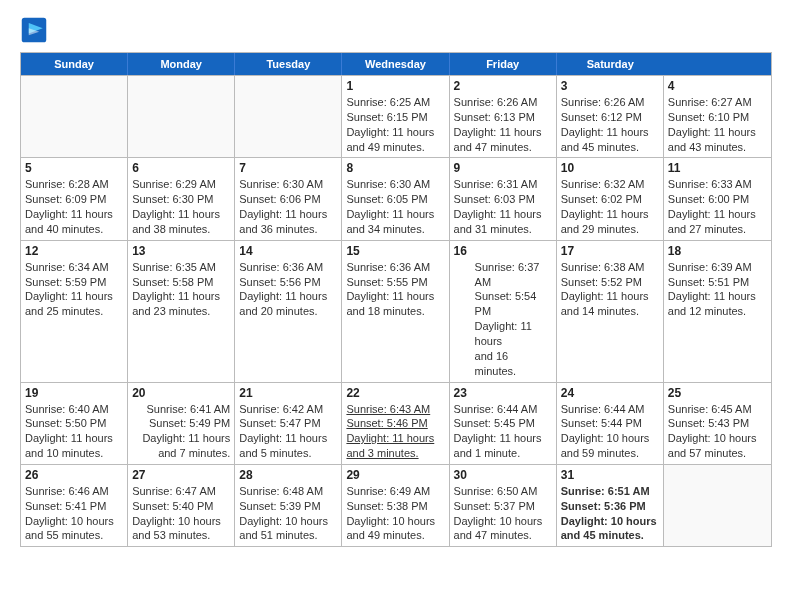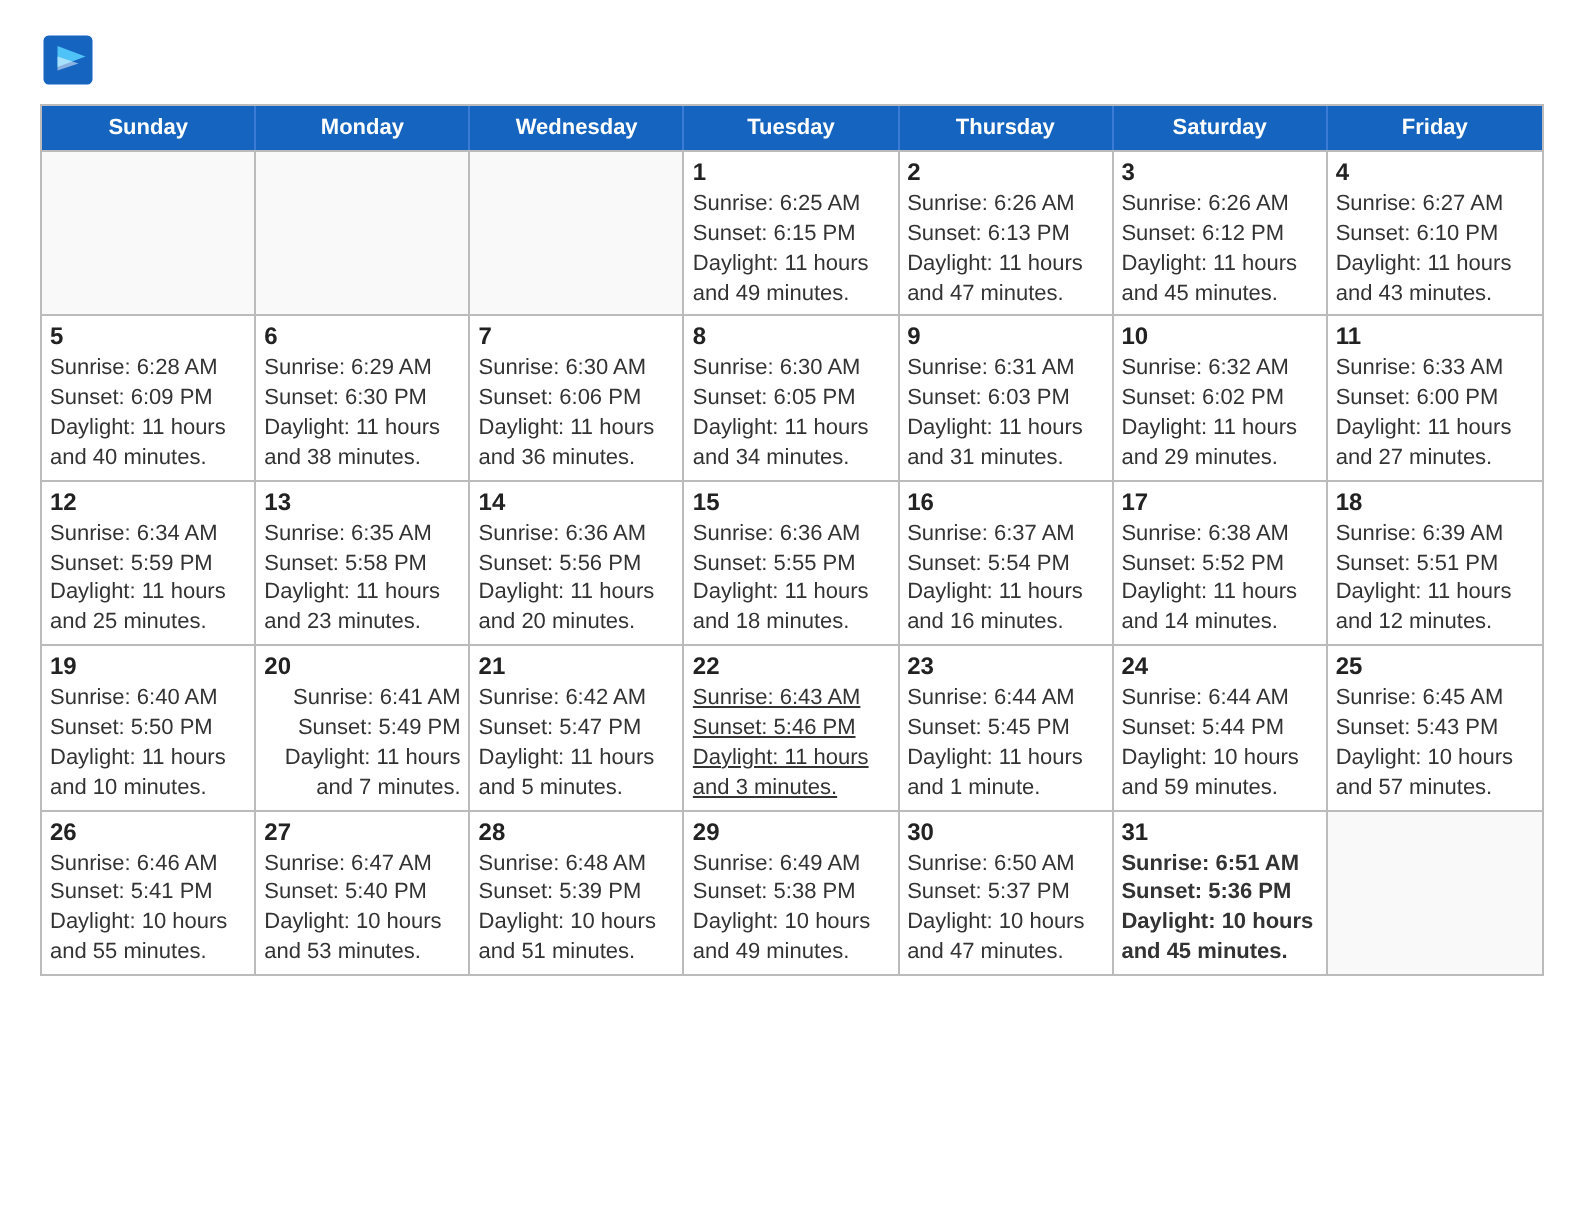--- a/index.html
+++ b/index.html
@@ -126,25 +126,24 @@
     <div class="title-block">
       <div class="month-title"></div>
       <div class="subtitle"></div>
     </div>
   </div>
 
   <div class="calendar">
     <div class="cal-header">
     <div class="cal-header-cell">Sunday</div>
         <div class="cal-header-cell">Monday</div>
+        <div class="cal-header-cell">Tuesday</div>
         <div class="cal-header-cell">Wednesday</div>
-        <div class="cal-header-cell">Tuesday</div>
-        <div class="cal-header-cell">Thursday</div>
+        <div class="cal-header-cell">Friday</div>
         <div class="cal-header-cell">Saturday</div>
-        <div class="cal-header-cell">Friday</div>
       </div>
     <div class="cal-body">
     <div class="cal-row">
           <div class="cal-cell empty"></div>
           <div class="cal-cell empty"></div>
           <div class="cal-cell empty"></div>
           <div class="cal-cell">
             <div class="day-num">1</div>
             <div class="cell-info" style="white-space: pre-line;">Sunrise: 6:25 AM
 Sunset: 6:15 PM
@@ -248,21 +247,21 @@
           </div>
           <div class="cal-cell">
             <div class="day-num">15</div>
             <div class="cell-info" style="white-space: pre-line;">Sunrise: 6:36 AM
 Sunset: 5:55 PM
 Daylight: 11 hours
 and 18 minutes.</div>
           </div>
           <div class="cal-cell">
             <div class="day-num">16</div>
-            <div class="cell-info" style="white-space: pre-line;">Sunrise: 6:37 AM
+            <div class="cell-info" style="white-space: pre-line; margin-left: 21px;">Sunrise: 6:37 AM
 Sunset: 5:54 PM
 Daylight: 11 hours
 and 16 minutes.</div>
           </div>
           <div class="cal-cell">
             <div class="day-num">17</div>
             <div class="cell-info" style="white-space: pre-line;">Sunrise: 6:38 AM
 Sunset: 5:52 PM
 Daylight: 11 hours
 and 14 minutes.</div>

